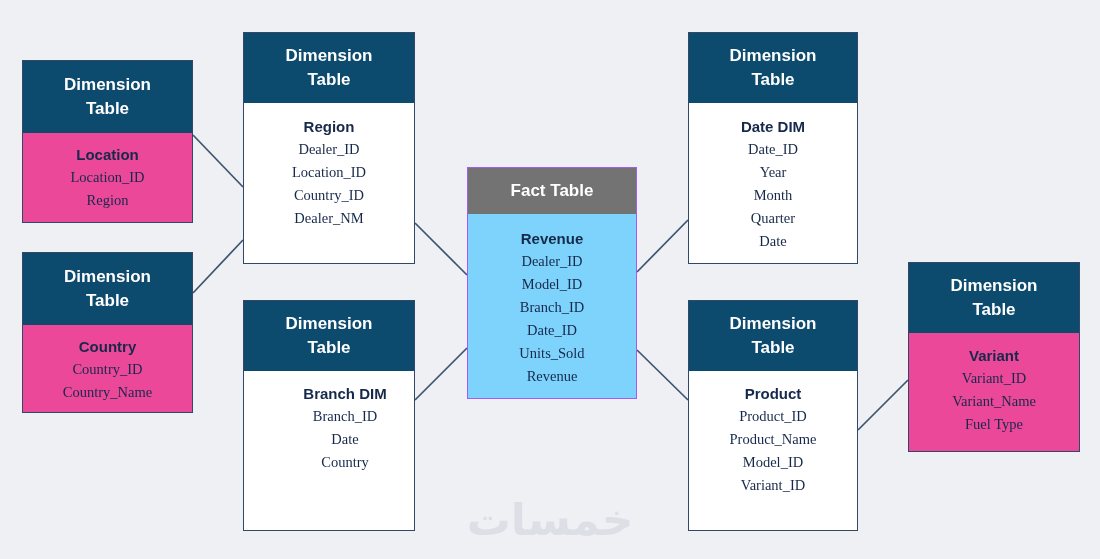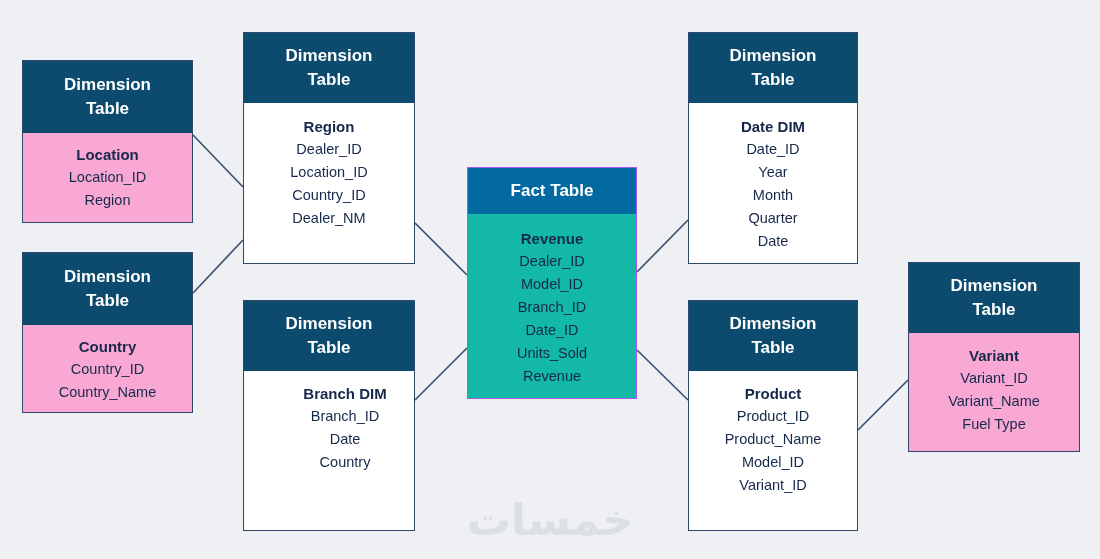--- a/index.html
+++ b/index.html
@@ -37,28 +37,28 @@
   .tbl.fact-style .hdr .hdr-text { max-width: none; }
   .tbl .body {
     flex: 1 1 auto;
     text-align: center;
     color: #16294b;
     font-size: 14.5px;
     padding-top: 10px;
     box-sizing: border-box;
   }
   .tbl .tbl-title { font-weight: bold; font-size: 15px; line-height: 23px; }
-  .field-row { line-height: 23px; }
-
-  .mint  .body { background: #f9a8d4; }
+  .field-row { line-height: 23px; font-family: Liberation Serif, serif; }
+
+  .mint  .body { background: #ec4899; }
   .white .body { background: #ffffff; }
 
   .fact-style { border-color: #a25cf3; }
-  .fact-style .hdr { background: #0369a1; }
-  .fact-style .body { background: #14b8a6; }
+  .fact-style .hdr { background: #737373; }
+  .fact-style .body { background: #7dd3fc; }
 
   .watermark {
     position: absolute;
     left: 452px; top: 494px;
     width: 196px;
     text-align: center;
     font-family: "DejaVu Sans", sans-serif;
     font-weight: bold;
     font-size: 44px;
     color: #dcdfe6;

